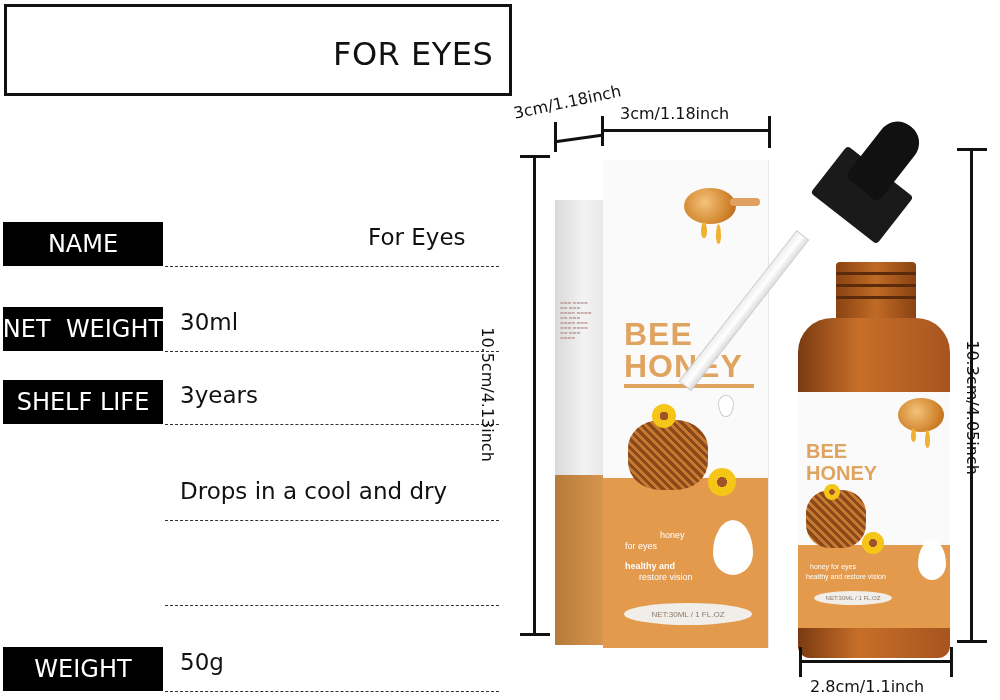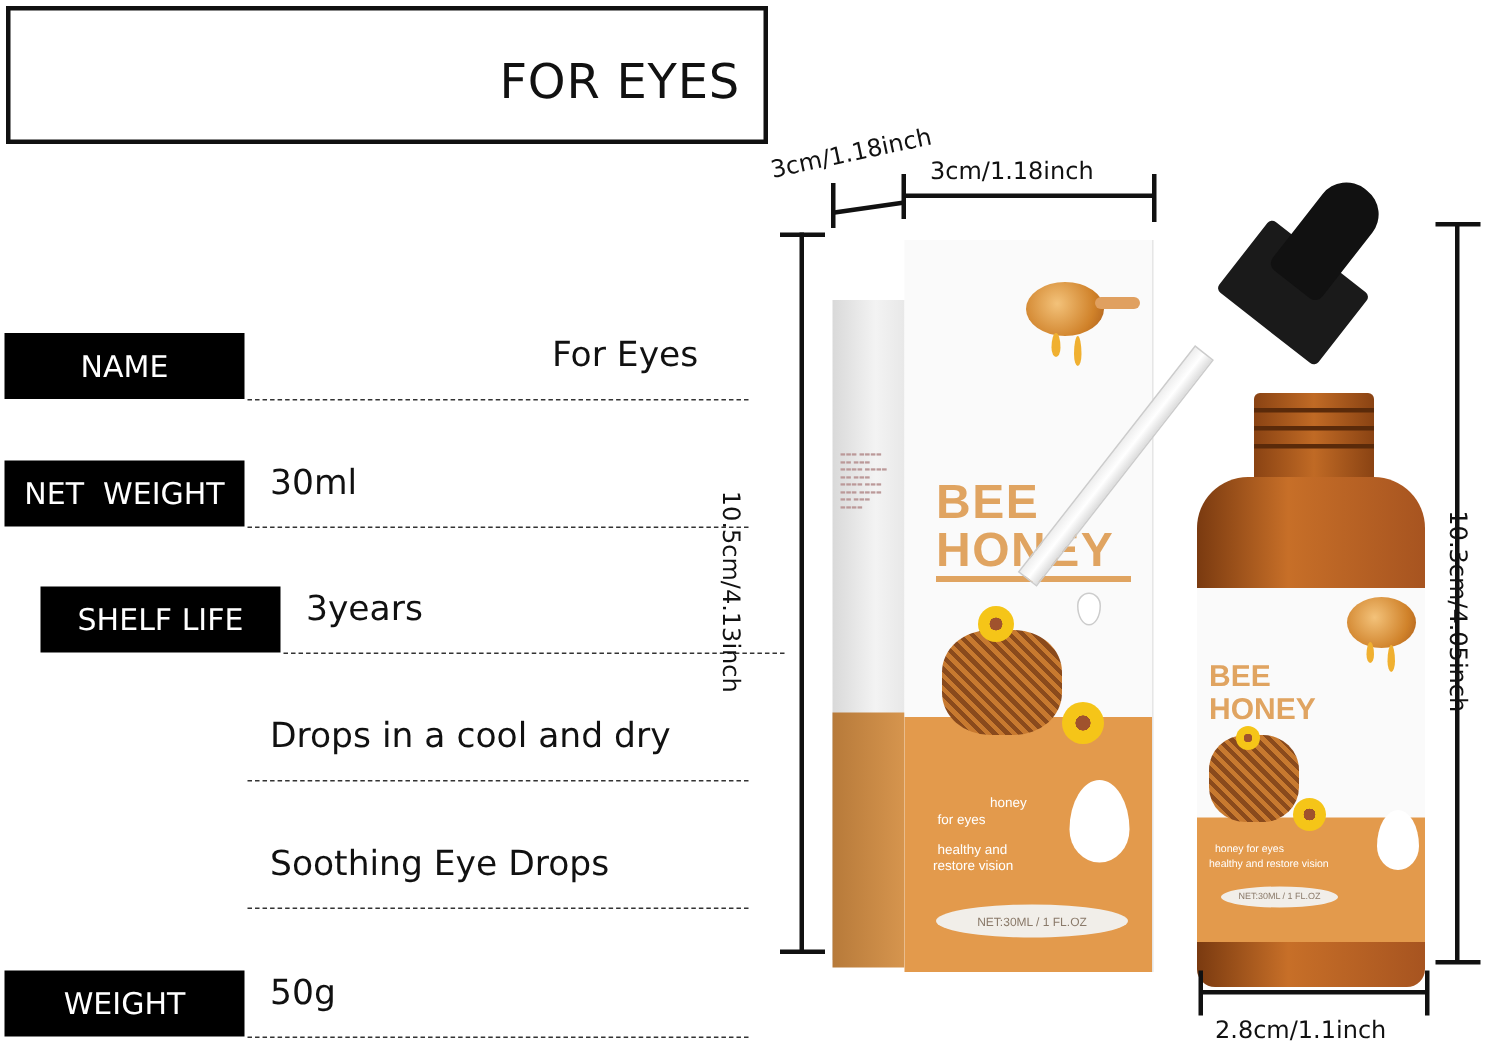--- a/index.html
+++ b/index.html
@@ -3,21 +3,21 @@
 <meta charset="utf-8">
 <style>
   html, body { margin:0; padding:0; }
   body { width:1000px; height:700px; background:#ffffff; position:relative; overflow:hidden;
          font-family:"DejaVu Sans", "Liberation Sans", sans-serif; color:#111; }
   .title-box { position:absolute; left:4px; top:4px; width:508px; height:92px; border:3px solid #111; box-sizing:border-box; }
   .title-box .t { position:absolute; left:326px; top:28px; font-size:32px; letter-spacing:0.5px; color:#111; }
 
   .spec-row { position:absolute; left:3px; width:495px; height:46px; }
   .spec-label { position:absolute; left:0; top:0; width:160px; height:44px; background:#000; color:#fff;
-                font-size:20px; display:flex; align-items:center; justify-content:center; }
+                font-size:24px; display:flex; align-items:center; justify-content:center; }
   .spec-value { position:absolute; left:177px; top:2px; font-size:23px; color:#111; white-space:nowrap; }
   .spec-line { position:absolute; left:162px; top:44px; width:334px; border-top:1px dashed #333; }
 
   .dim { position:absolute; font-size:16px; color:#111; white-space:nowrap; }
   .bar { position:absolute; background:#111; }
 
   
   .box-side { position:absolute; left:555px; top:200px; width:48px; height:440px;
               background:linear-gradient(90deg,#d9d9d9,#f3f3f3 60%,#e8e8e8); }
   .box-side-bottom { position:absolute; left:555px; top:475px; width:48px; height:170px;
@@ -62,31 +62,30 @@
 <div class="spec-row" style="top:222px;">
   <div class="spec-label">NAME</div>
   <div class="spec-value" style="left:365px;">For Eyes</div>
   <div class="spec-line"></div>
 </div>
 <div class="spec-row" style="top:307px;">
   <div class="spec-label" style="white-space:pre;">NET  WEIGHT</div>
   <div class="spec-value">30ml</div>
   <div class="spec-line"></div>
 </div>
-<div class="spec-row" style="top:391px;margin-left:24px;">
+<div class="spec-row" style="top:380px;">
   <div class="spec-label">SHELF LIFE</div>
   <div class="spec-value">3years</div>
   <div class="spec-line"></div>
 </div>
 <div class="spec-row" style="top:476px;">
   <div class="spec-value">Drops in a cool and dry</div>
   <div class="spec-line"></div>
 </div>
 <div class="spec-row" style="top:561px;">
-  <div class="spec-value">Soothing Eye Drops</div>
   <div class="spec-line"></div>
 </div>
 <div class="spec-row" style="top:647px;">
   <div class="spec-label">WEIGHT</div>
   <div class="spec-value">50g</div>
   <div class="spec-line"></div>
 </div>
 
 <div class="dim" style="left:512px; top:104px; transform:rotate(-12deg); transform-origin:left top;">3cm/1.18inch</div>
 <div class="dim" style="left:620px; top:104px;">3cm/1.18inch</div>
@@ -113,22 +112,22 @@
 <div class="bee-box-title">
   <div>BEE</div>
   <div>HONEY</div>
 </div>
 <div class="box-underline"></div>
 <div class="comb" style="left:628px; top:420px; width:80px; height:70px;"></div>
 <div class="flower" style="left:652px; top:404px; width:24px; height:24px;"></div>
 <div class="flower" style="left:708px; top:468px; width:28px; height:28px;"></div>
 <div class="box-small" style="left:660px; top:530px;">honey</div>
 <div class="box-small" style="left:625px; top:541px;">for eyes</div>
-<div class="box-small" style="left:625px; top:561px;">healthy and</div>
-<div class="box-small" style="left:622px; top:572px;">restore vision</div>
+<div class="box-small" style="left:625px; top:561px;font-weight:bold;">healthy and</div>
+<div class="box-small" style="left:639px; top:572px;">restore vision</div>
 <div class="drop" style="left:713px; top:520px; width:40px; height:55px;"></div>
 <div class="net-pill" style="left:624px; top:603px; width:128px; height:22px; font-size:8px;">NET:30ML / 1 FL.OZ</div>
 
 <div class="pipette" style="left:795px; top:235px;"></div>
 <div class="pipette-drop"></div>
 <div class="dropper-cap"></div>
 <div class="dropper-bulb"></div>
 <div class="neck"></div>
 <div class="neck-thread" style="top:272px;"></div>
 <div class="neck-thread" style="top:284px;"></div>

